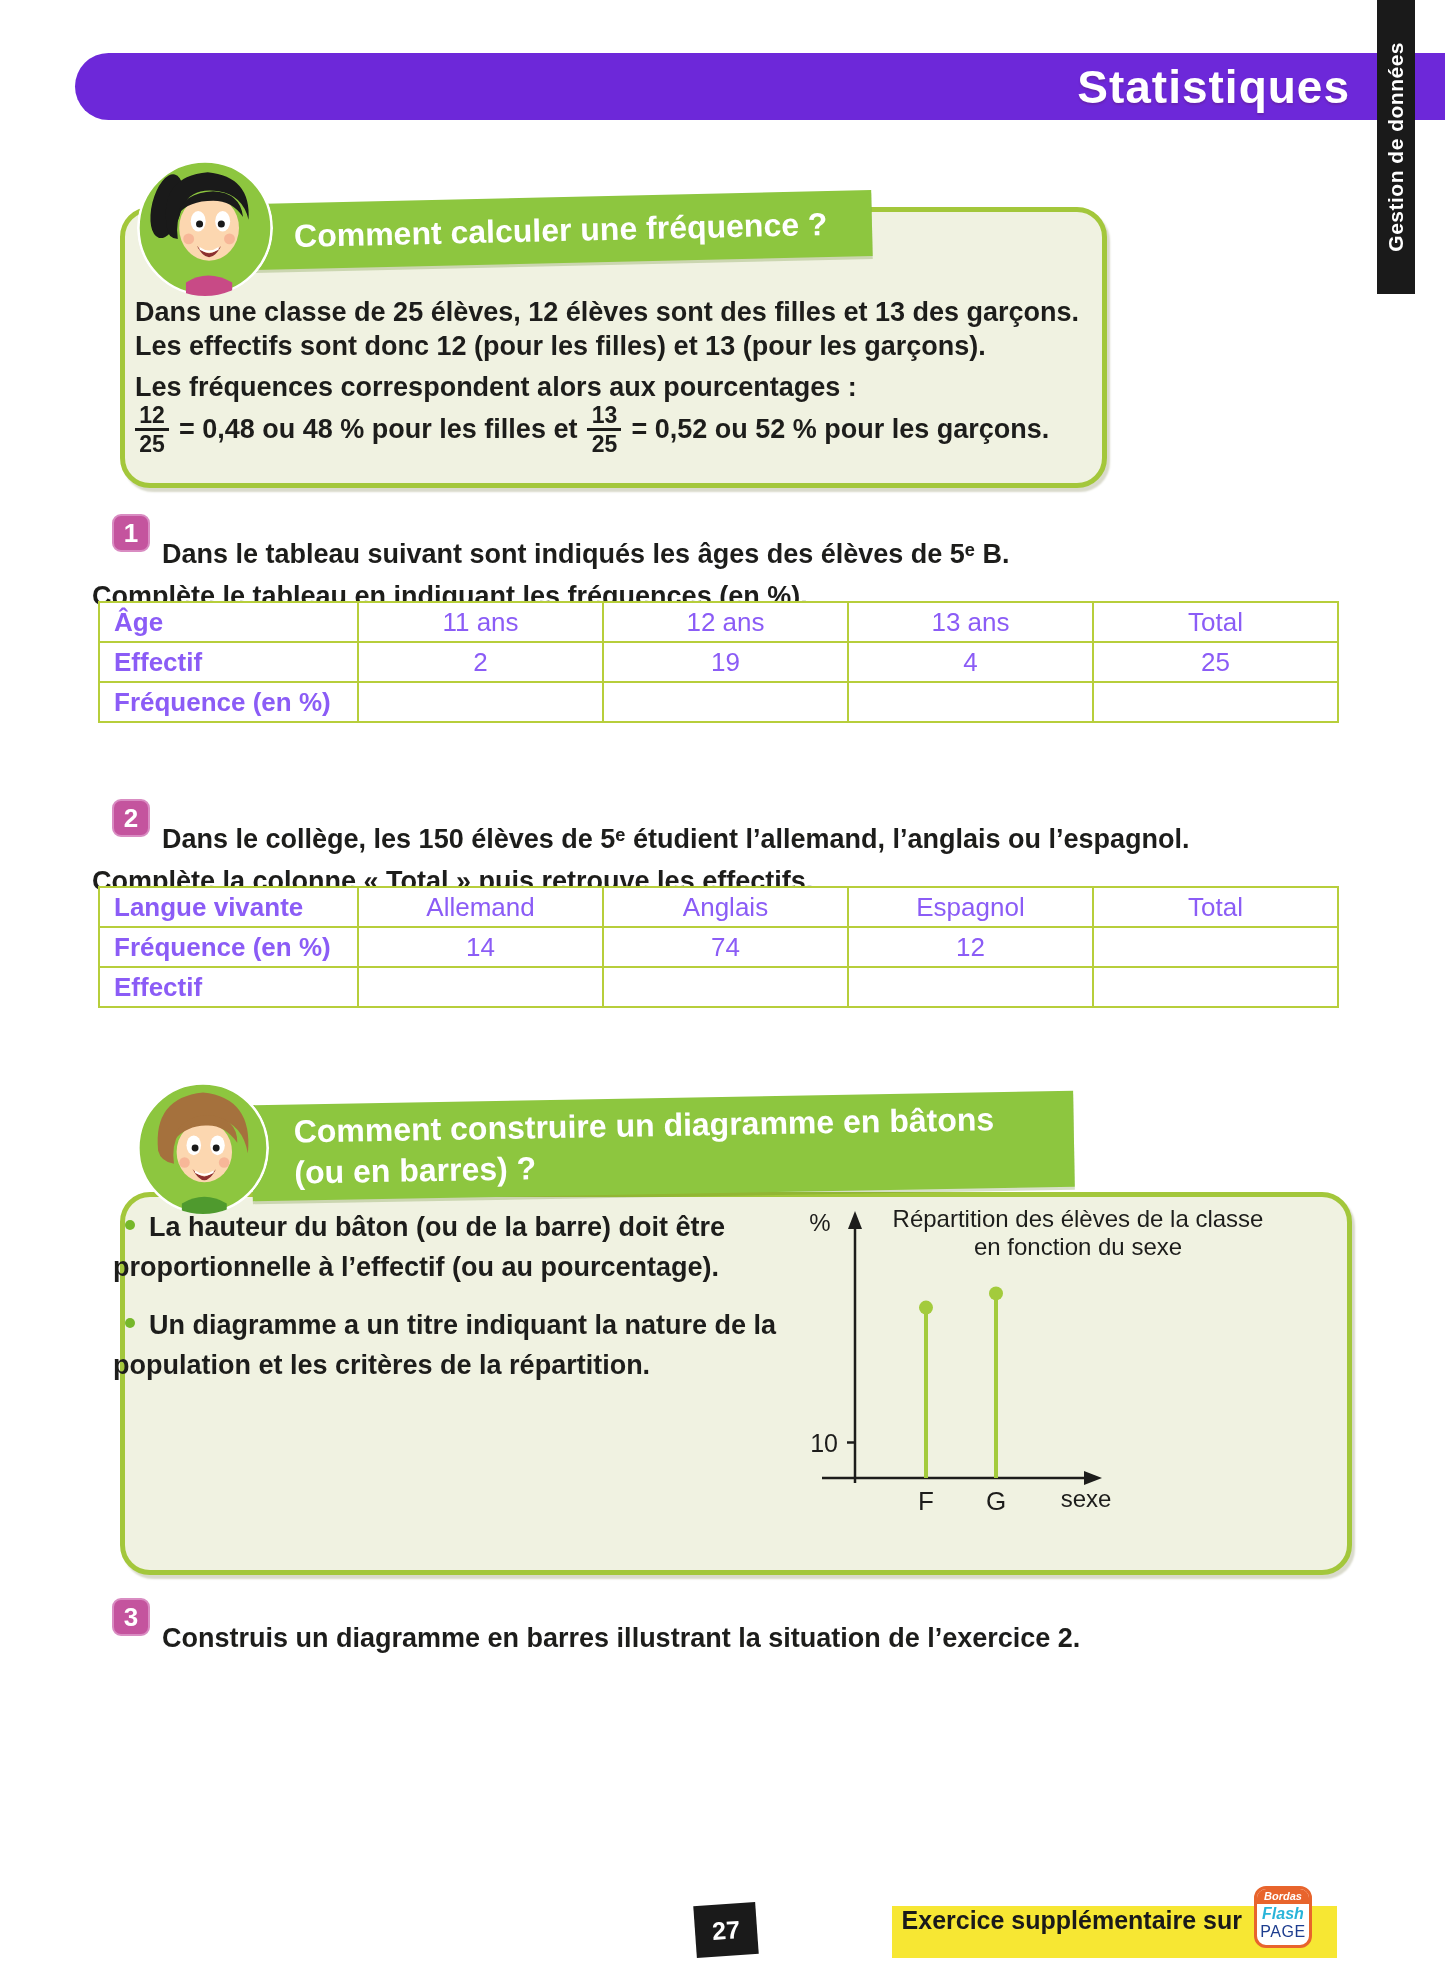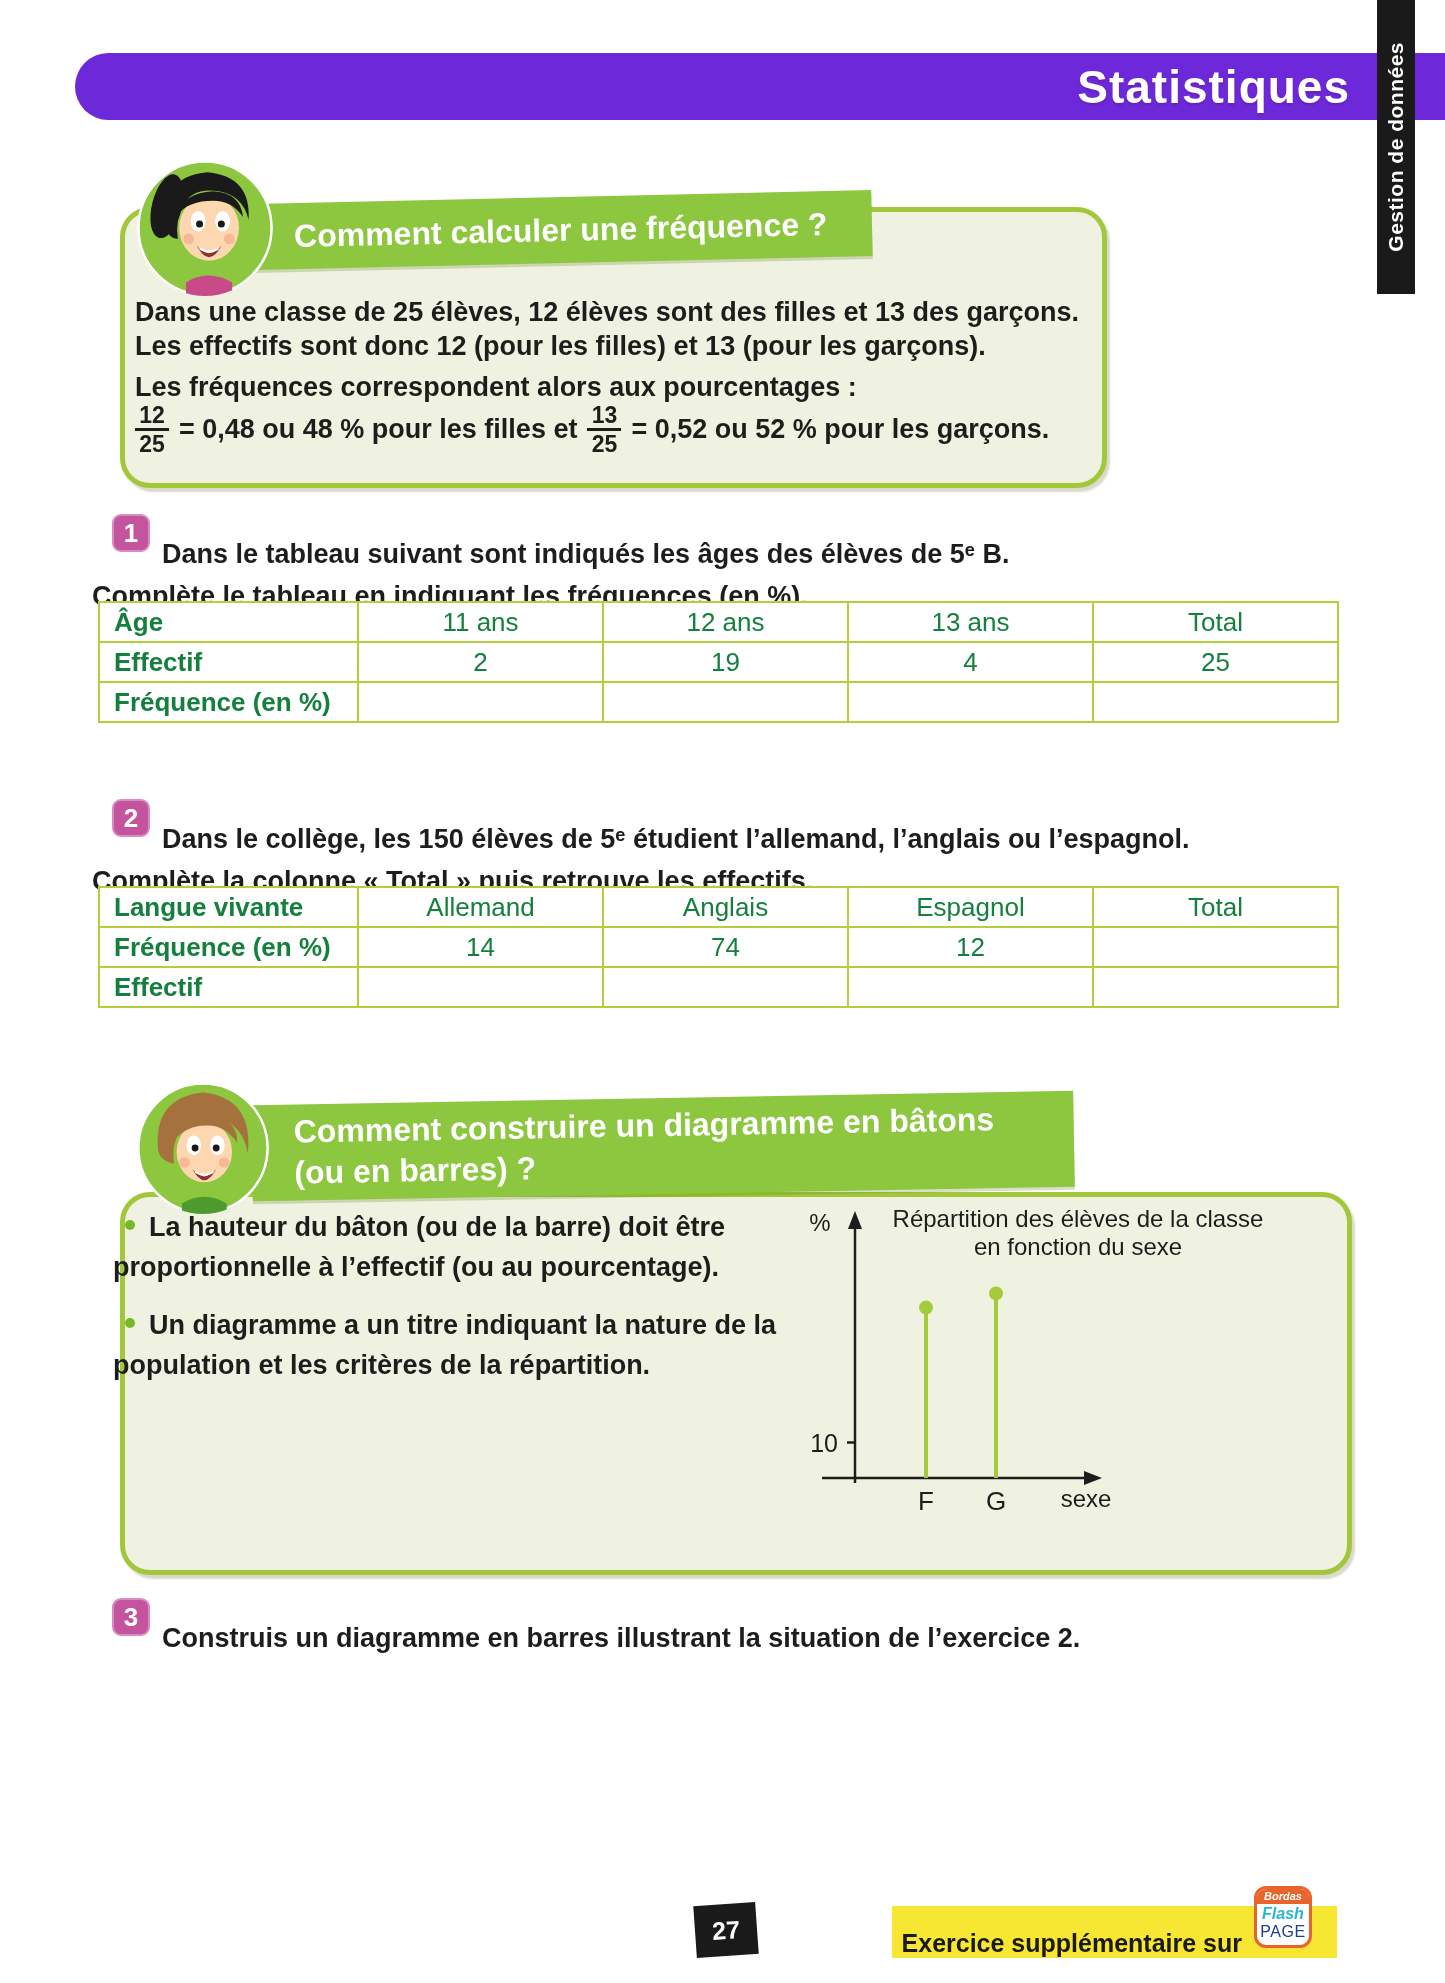--- a/index.html
+++ b/index.html
@@ -51,38 +51,38 @@
   .ex-badge{
     width:38px;height:38px;background:#c4549e;border:2px solid #d98cc2;border-radius:9px;
     box-sizing:border-box;display:flex;align-items:center;justify-content:center;
     color:#fff;font-weight:bold;font-size:26px;z-index:2;
   }
   .stmt{font-weight:bold;font-size:27px;white-space:nowrap;margin-top:20px;}
 
   table.ex-table{border-collapse:collapse;table-layout:fixed;}
   table.ex-table td{
     border:2px solid #b7ce3b;height:38px;font-size:26px;text-align:center;
-    padding:0;background:#ffffff;color:#15803d;
+    padding:0;background:#ffffff;color:#8b5cf6;
   }
   table.ex-table td.rowlabel{text-align:left;padding-left:14px;font-weight:bold;}
 
   .bullet-dot{
     display:inline-block;width:10px;height:10px;border-radius:50%;background:#76b82a;
     margin-right:14px;vertical-align:6px;
   }
 
   
   .page-num{
     left:695px;top:1904px;width:62px;height:52px;background:#1a1a1a;transform:rotate(-4deg);
     display:flex;align-items:center;justify-content:center;color:#fff;
     font-weight:bold;font-size:25px;z-index:2;
   }
   .footer-banner{
     left:892px;top:1906px;width:445px;height:52px;background:#f7e733;
-    display:flex;align-items:flex-end;justify-content:flex-end;z-index:1;
+    display:flex;align-items:flex-start;justify-content:flex-end;z-index:1;
   }
   .footer-banner span{font-weight:bold;font-size:25px;color:#1a1a1a;padding-right:95px;white-space:nowrap;}
   .fp-logo{
     left:1254px;top:1886px;width:58px;height:62px;background:#ffffff;
     border:3px solid #e8642c;border-radius:12px;z-index:3;box-sizing:border-box;
     display:flex;flex-direction:column;overflow:hidden;align-items:center;
   }
   .fp-top{width:100%;background:#e8642c;color:#fff;font-size:11px;font-style:italic;
     font-weight:bold;text-align:center;line-height:15px;}
   .fp-flash{color:#29b4d9;font-weight:bold;font-style:italic;font-size:16px;line-height:19px;}

